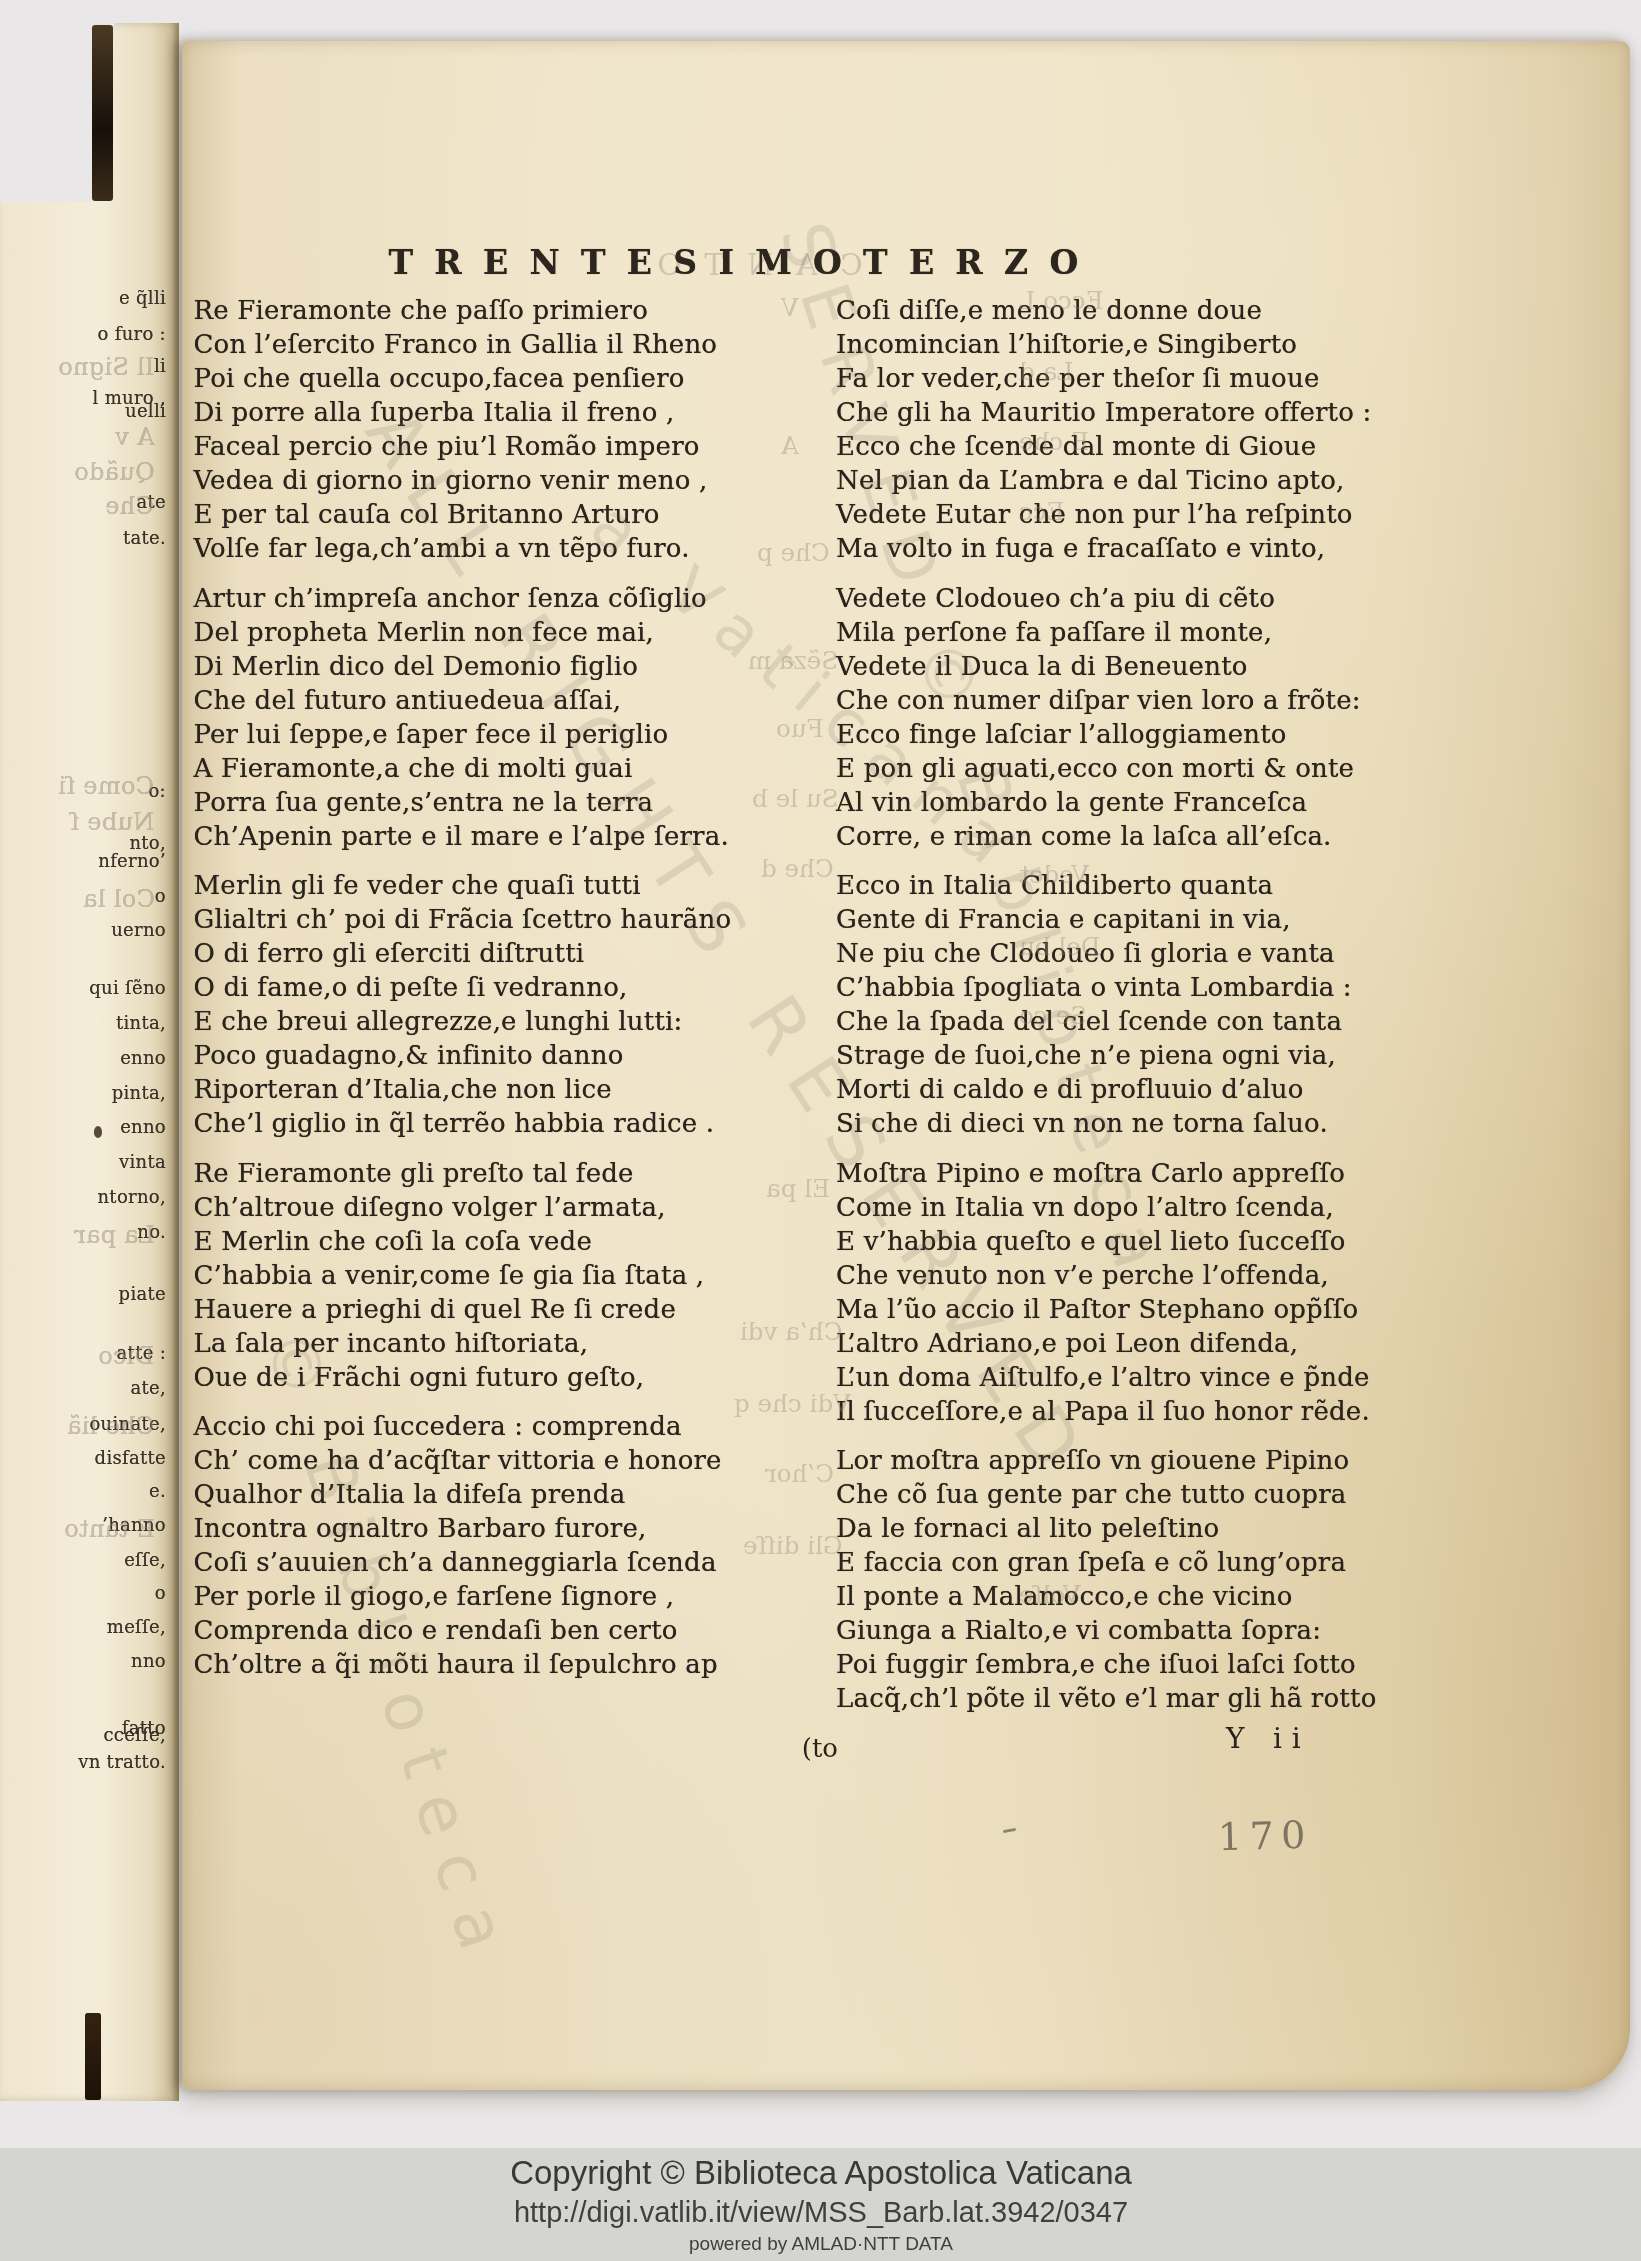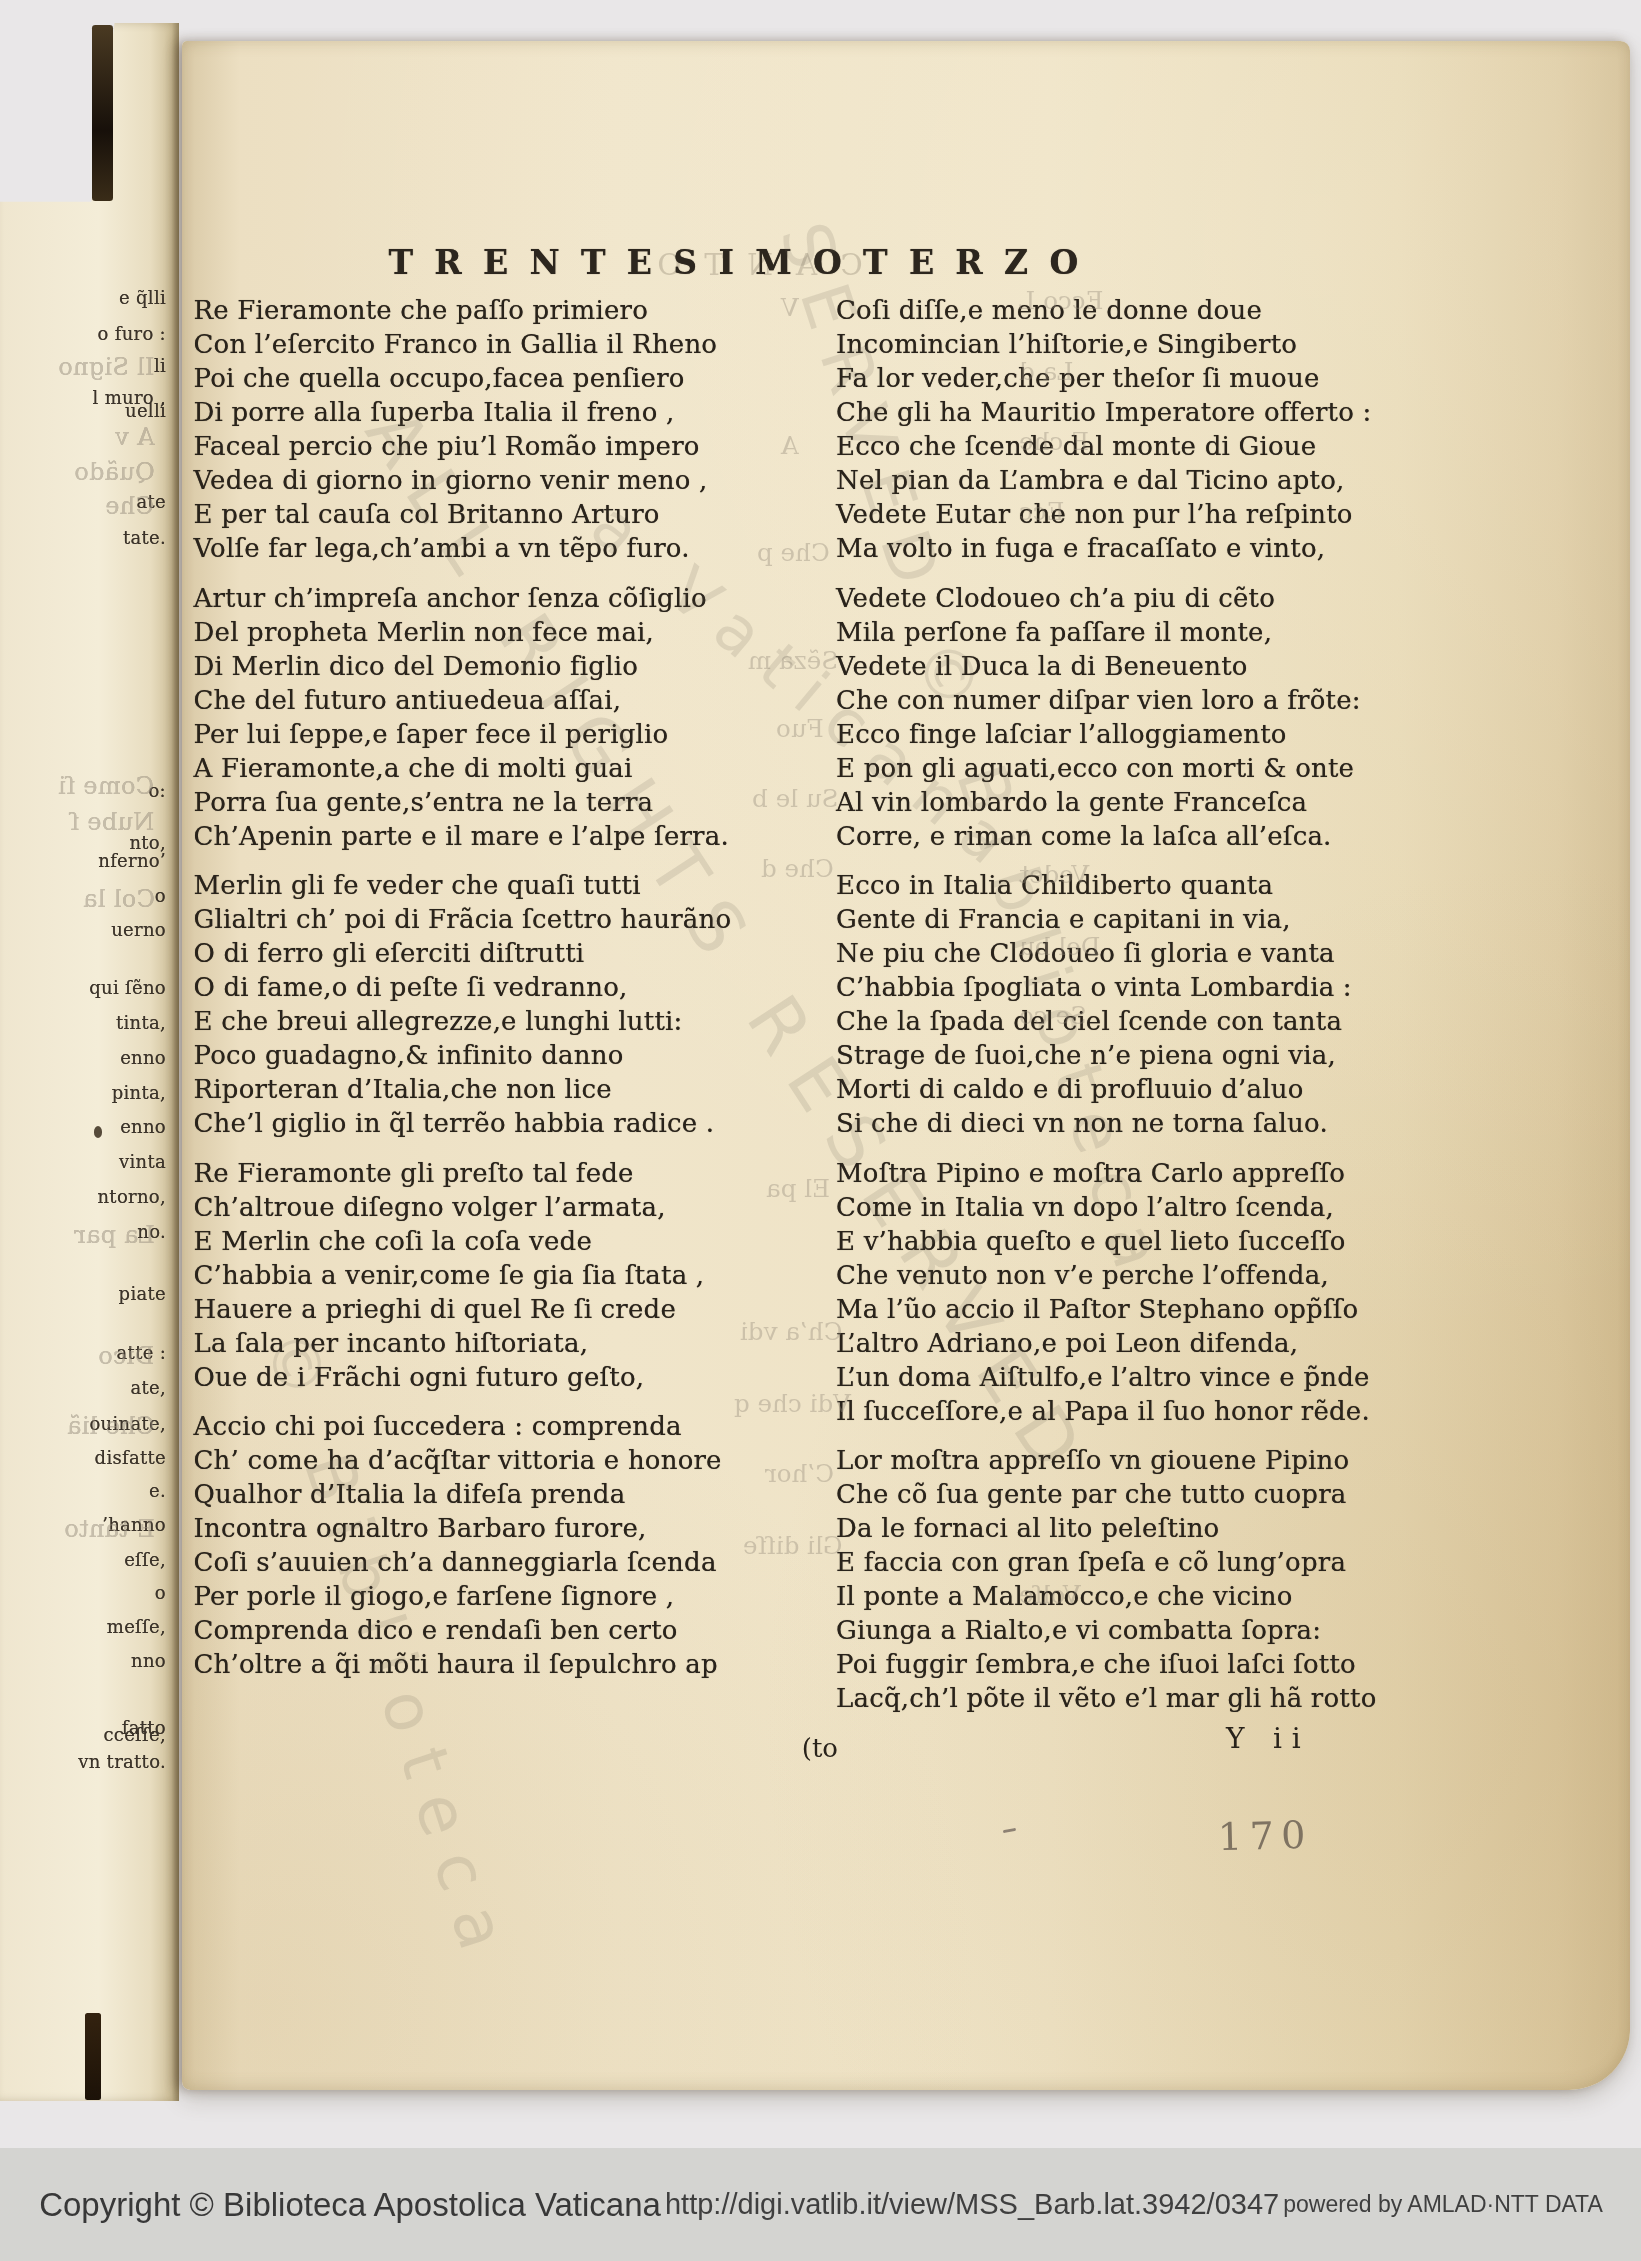--- a/index.html
+++ b/index.html
@@ -57,24 +57,24 @@
 
   .bleed{position:absolute;color:#948a7a;opacity:.38;transform:scaleX(-1);
     font-size:24.6px;white-space:nowrap;filter:blur(0.4px);}
   .wm{position:absolute;color:rgba(104,94,82,.15);font-family:"DejaVu Sans",sans-serif;
     font-weight:500;letter-spacing:.32em;white-space:nowrap;transform-origin:left top;}
 
   
   .footer-bar{position:absolute;left:0;top:2148px;width:1642px;height:113px;background:#d4d4d1;
     font-family:"Liberation Sans",sans-serif;}
   .footer-text{position:absolute;left:0;top:0;width:100%;height:100%;display:flex;
-    flex-direction:row;align-items:center;justify-content:center;gap:4.1px;}
+    flex-direction:column;align-items:center;justify-content:center;gap:4.1px;}
   .f-line1{font-size:33px;color:#383838;}
   .f-line2{font-size:29px;color:#3f3f3f;}
-  .f-line3{font-size:23px;color:#3f3f3f;}
+  .f-line3{font-size:19px;color:#3f3f3f;}
 </style>
 </head>
 <body>
 
 <div class="scene">
 
   <div class="adjacent-page">
       <div class="frag" style="top: 264px;">e q̃lli</div>
       <div class="frag" style="top: 300px;">o furo :</div>
       <div class="frag" style="top: 332px;">li</div>

